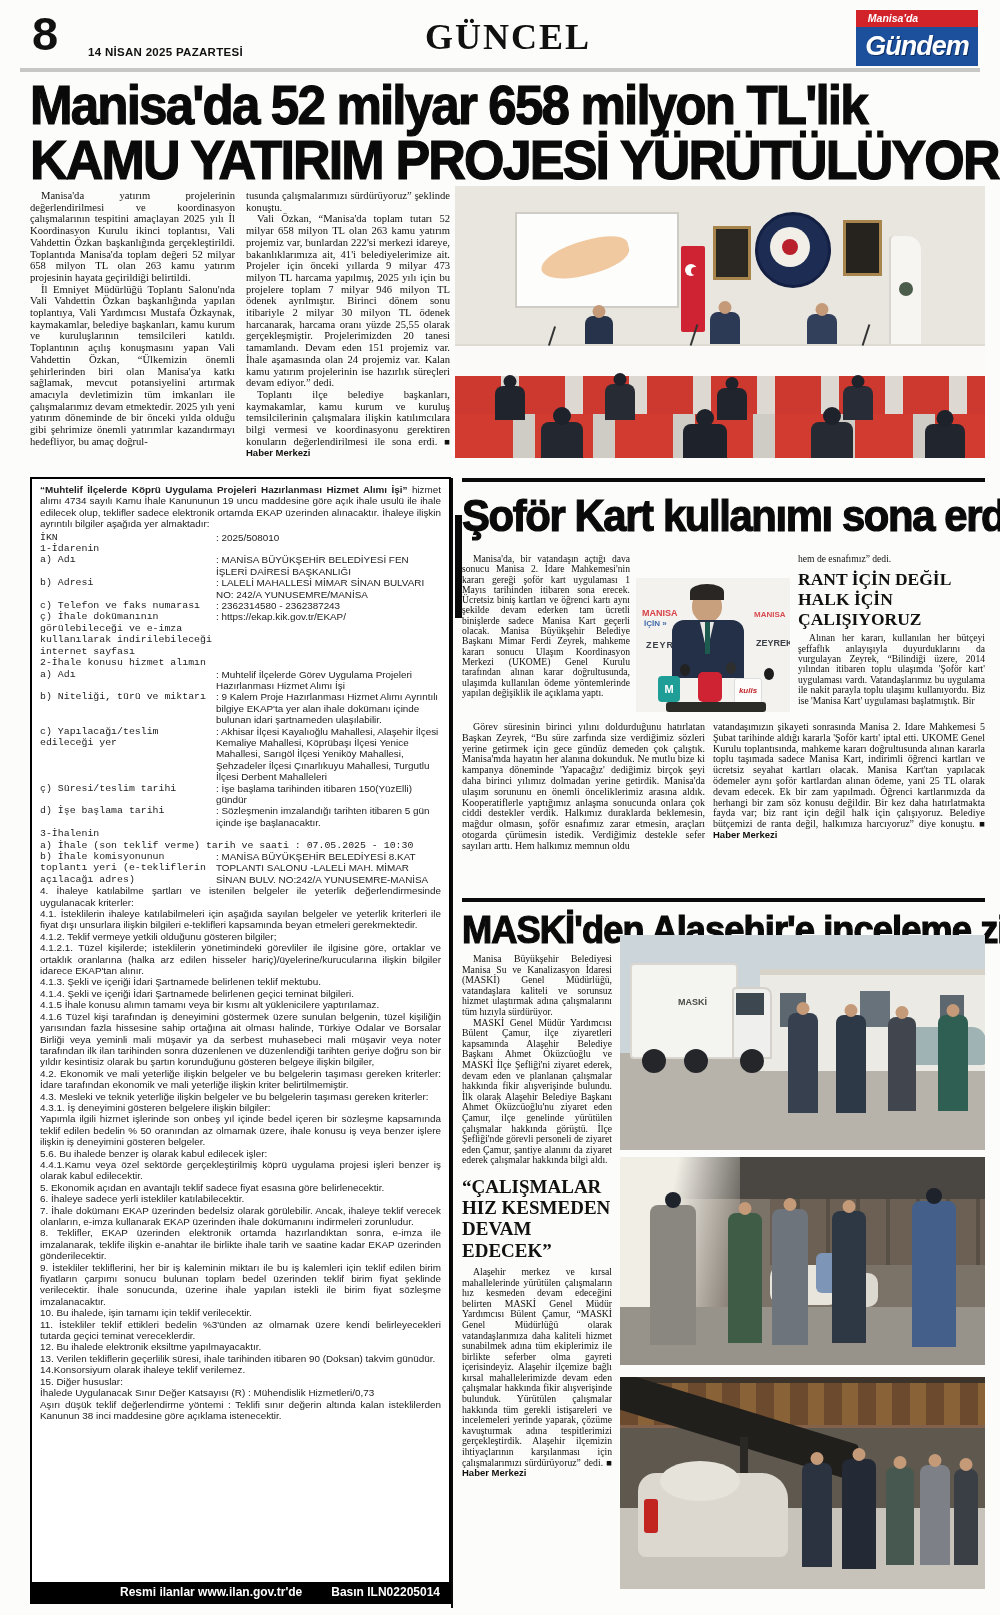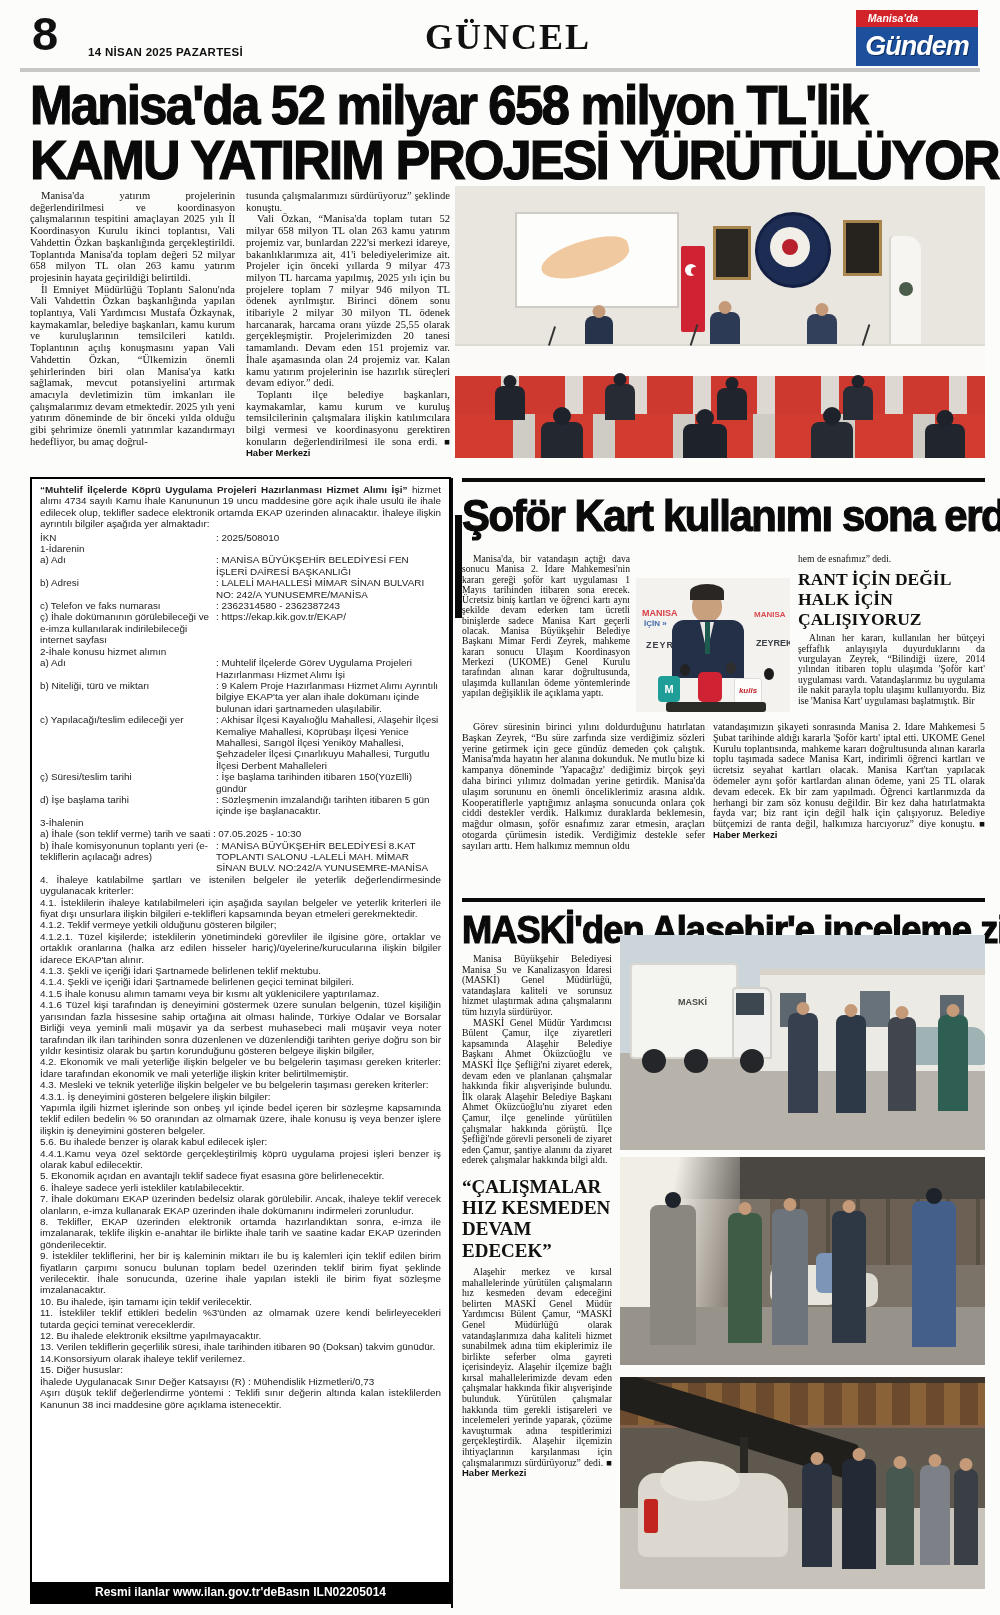--- a/index.html
+++ b/index.html
@@ -18,26 +18,26 @@
   .subhead{font-weight:bold;font-size:17.5px;line-height:1.12;white-space:pre-line;margin:6px 0 4px 0;}
   .rule-h{background:#0a0a0a;height:4px;}
   
   #tender{position:absolute;left:30px;top:477px;width:417px;height:1123px;border:2px solid #000;
           background:#fff;display:flex;flex-direction:column;font-family:"Liberation Sans","DejaVu Sans",sans-serif;}
   #tender .title{background:#000;color:#fff;text-align:center;font-weight:bold;font-size:19px;
                  line-height:21.5px;padding:6px 4px;white-space:pre-line;letter-spacing:.2px;}
   #tender .tbody{flex:1;padding:5px 8px 2px 8px;font-size:9.9px;line-height:11.4px;overflow:hidden;color:#222;}
   #tender .intro{text-align:justify;margin:0 0 2px 0;}
   .t-row{display:flex;}
-  .t-label{flex:0 0 176px;}
+  .t-label{flex:0 0 176px;font-family:Liberation Mono, monospace;}
   .t-value{flex:1;}
   .t-row.full .t-label{flex:1 1 auto;}
   .t-clause{margin:0;text-align:justify;}
   #tender .footerbar{background:#000;color:#fff;font-weight:bold;font-size:12px;
-                     display:flex;justify-content:center;padding:3px 9px;}
+                     display:flex;justify-content:flex-end;padding:3px 9px;gap:29px;}
   
   .ph{position:absolute;overflow:hidden;background:#ddd;}
   .ph span{position:absolute;display:block;}
   .man{border-radius:8px 8px 0 0;background:currentColor;}
   .man i{position:absolute;left:50%;top:-11px;transform:translateX(-50%);width:13px;height:13px;
          border-radius:50%;background:#c49a78;display:block;}
   .man i.dk{background:#1d222b;}
   .ptxt{font-family:"Liberation Sans","DejaVu Sans",sans-serif;font-weight:bold;}
 </style>
 </head>

